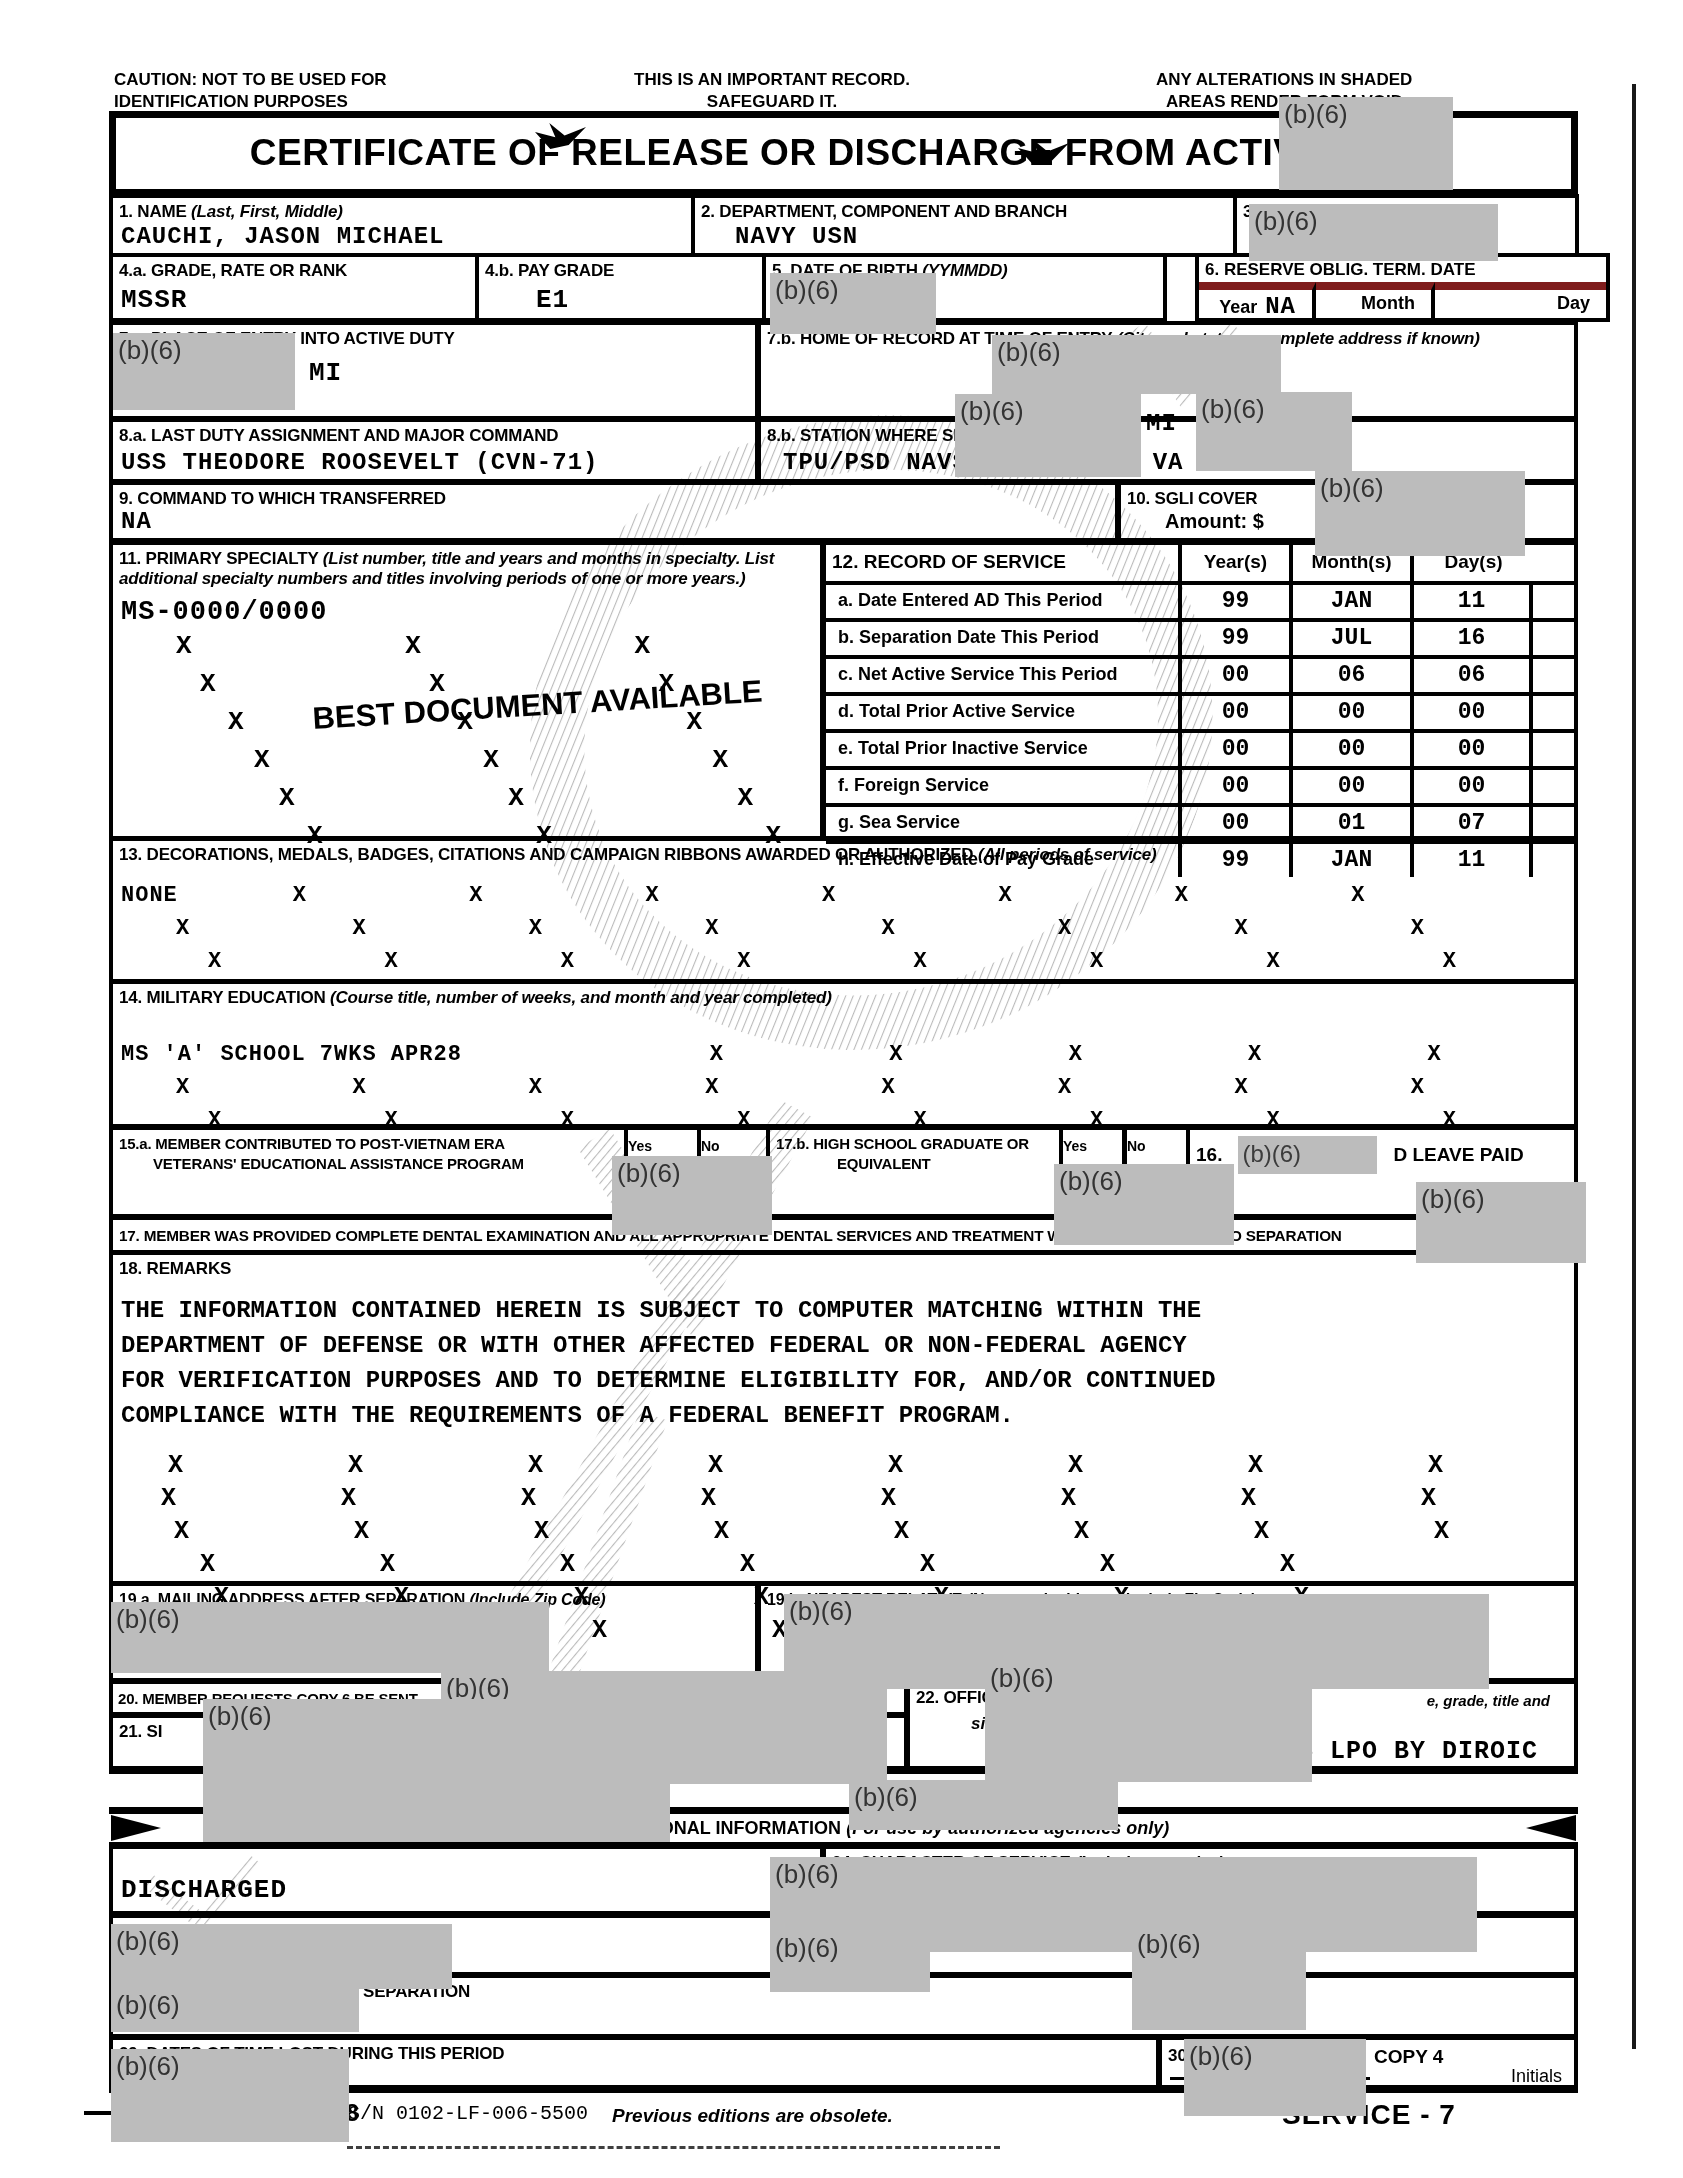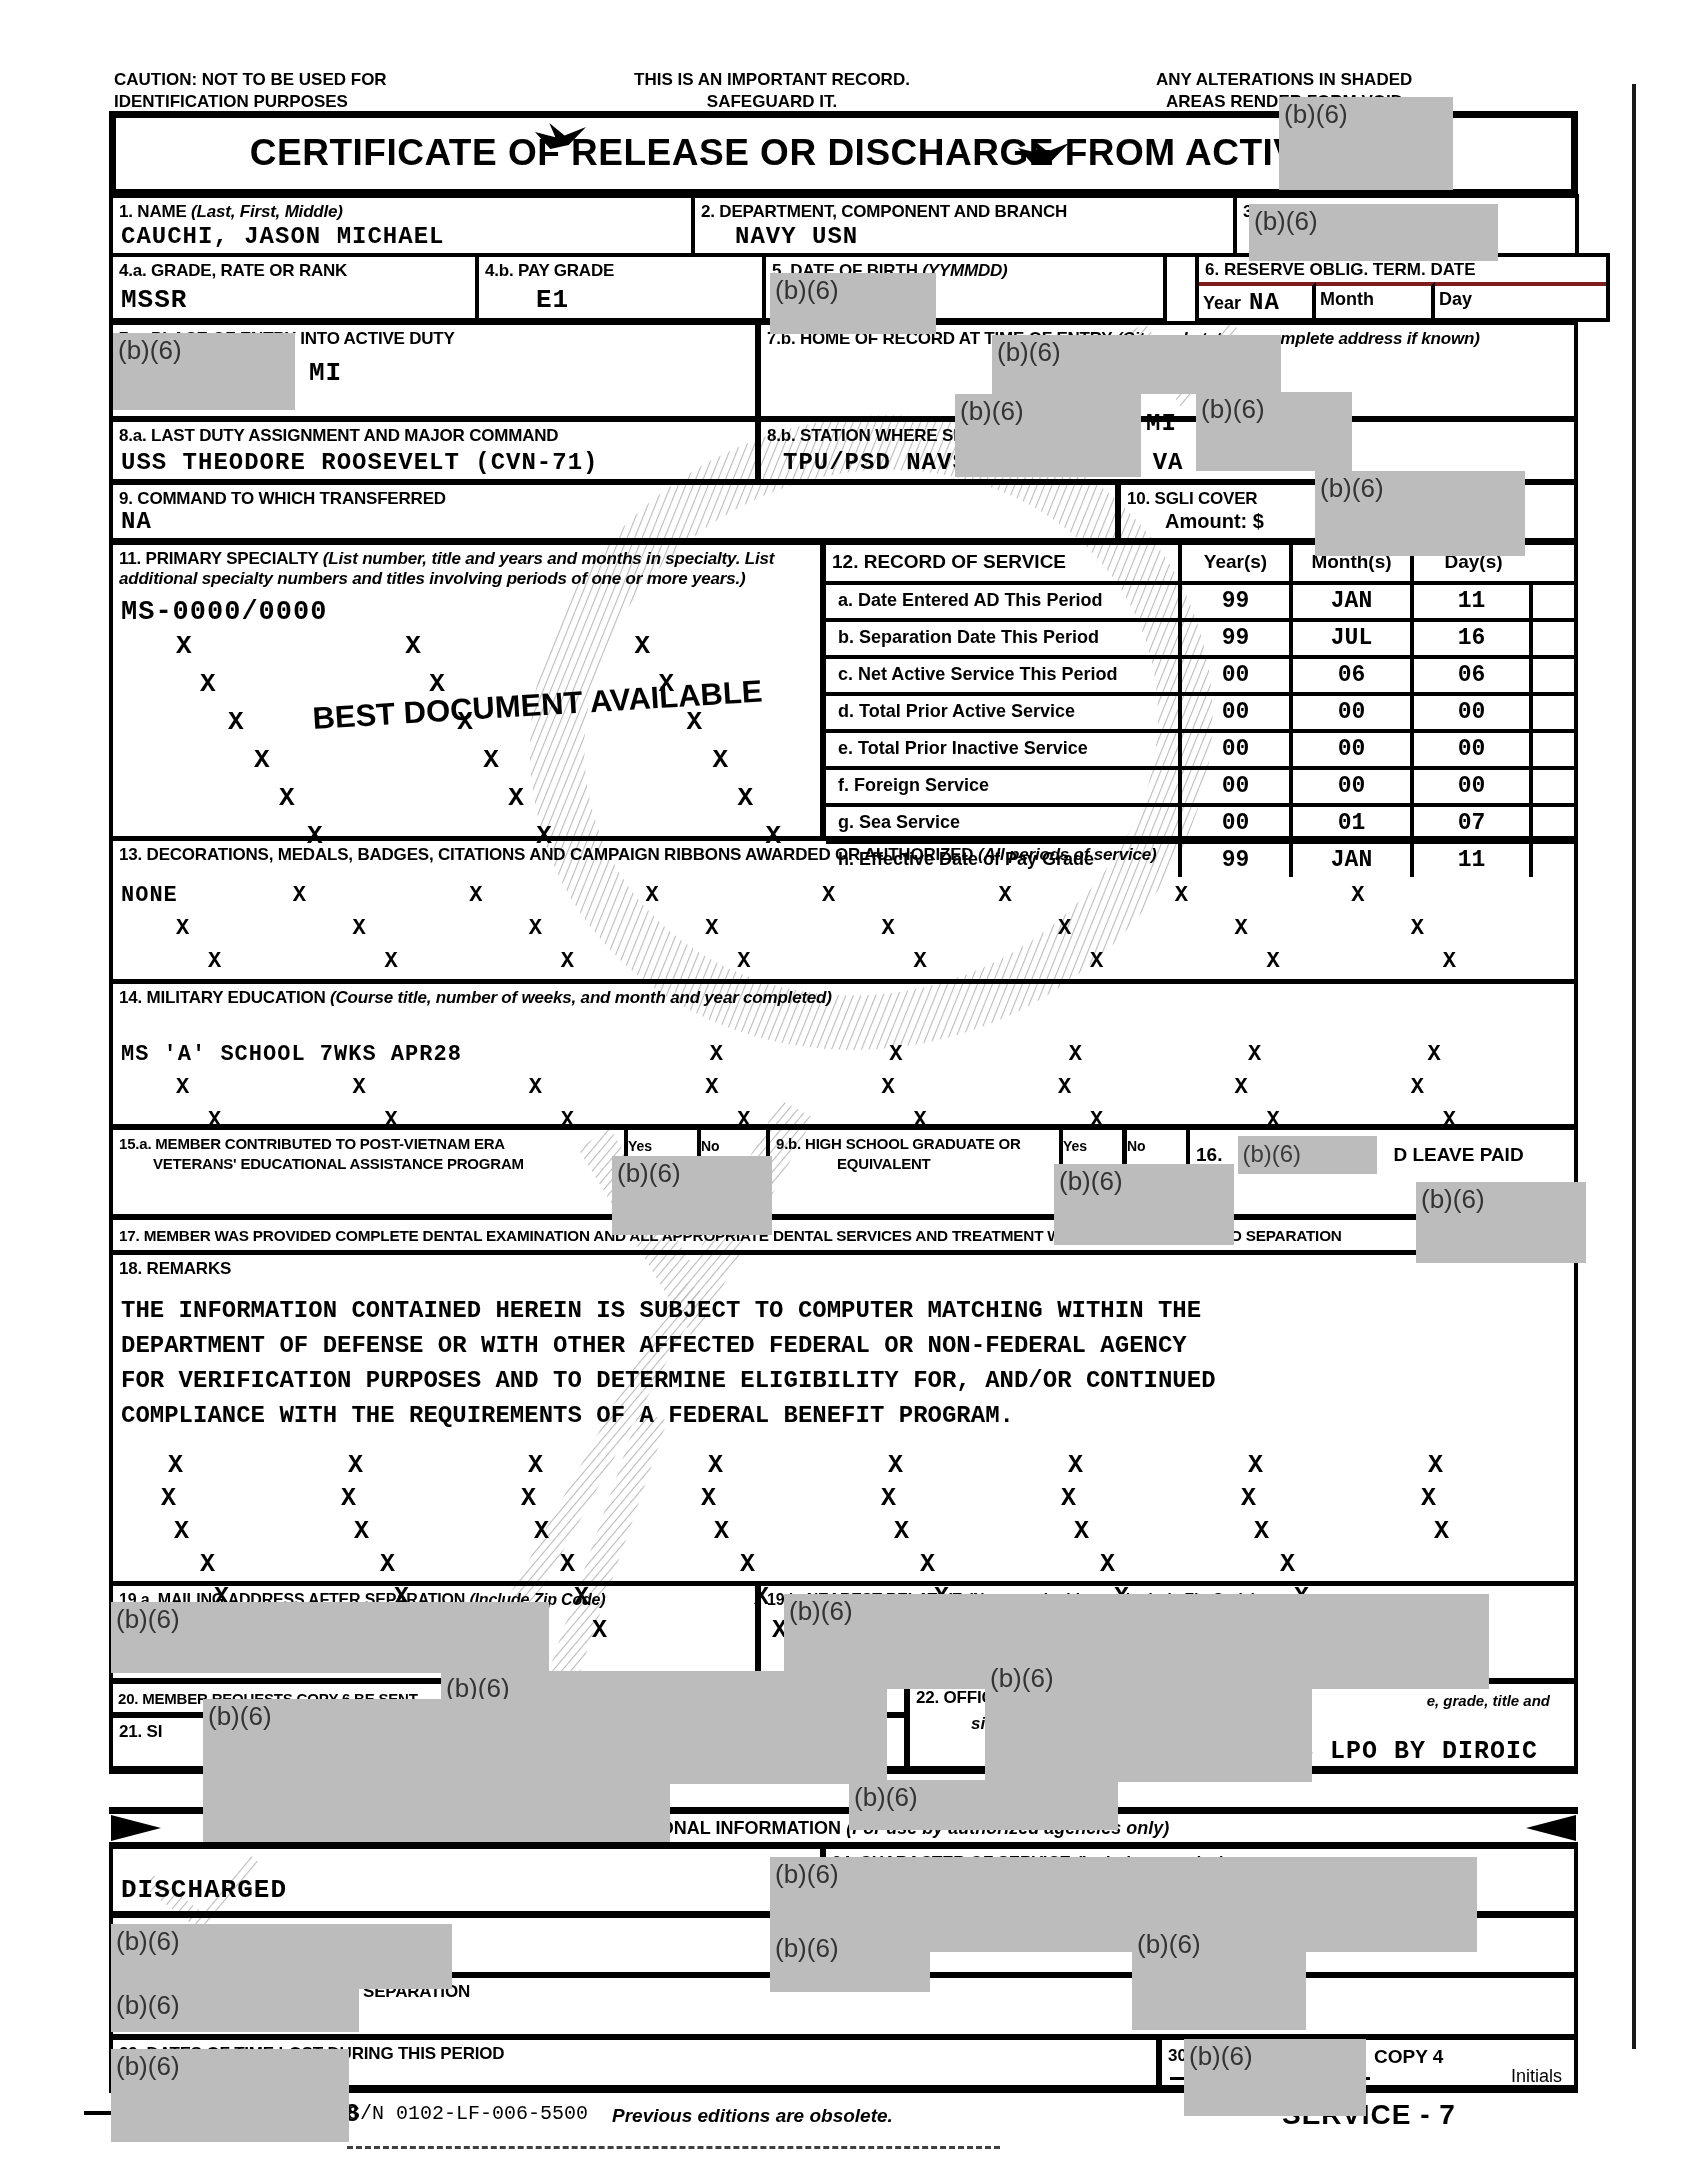--- a/index.html
+++ b/index.html
@@ -31,21 +31,21 @@
   .val-bl{position:absolute;bottom:3px;left:8px;}
   .c2 .val-bl{left:40px;}
   
   .c4a{left:109px;top:253px;width:370px;height:69px;}
   .c4b{left:475px;top:253px;width:291px;height:69px;}
   .c5{left:762px;top:253px;width:405px;height:69px;}
   .c6{left:1163px;top:253px;width:415px;height:69px;margin-left:32px;}
   .c4b .val-bl{left:57px;}
   .c6h{padding:3px 6px;font-size:17px;font-weight:bold;}
   .c6row{position:absolute;left:0;right:0;bottom:0;height:36px;display:grid;grid-template-columns:117px 119px 1fr;}
-  .c6cell{border-top:4px solid #7f1d1d;border-right:4px solid #000;padding:3px 4px;font-size:18px;font-weight:bold;}
+  .c6cell{border-top:8px solid #7f1d1d;border-right:4px solid #000;padding:3px 16px;font-size:18px;font-weight:bold;text-align:right;}
   .c6cell:last-child{border-right:none;}
   .c6cell .tw{font-size:24px;margin-left:8px;}
   
   .c7a{left:109px;top:321px;width:650px;height:99px;}
   .c7b{left:757px;top:321px;width:821px;height:99px;}
   .mi7a{position:absolute;left:309px;top:358px;z-index:7;}
   .mi7b{position:absolute;left:1146px;top:410px;z-index:7;}
   
   .c8a{left:109px;top:418px;width:650px;height:65px;}
   .c8b{left:757px;top:418px;width:821px;height:65px;}
@@ -405,21 +405,21 @@
       <div class="ynk">Yes</div>
     </div>
   <div class="cell cn1">
       <div class="ynk">No</div>
     </div>
   <div class="rd rd-15a">
       <span>(b)(6)</span>
     </div>
   <div class="cell c15b">
     <div class="lbl pad sm">
-      <div>9.b. HIGH SCHOOL GRADUATE OR</div>
+      <div>17.b. HIGH SCHOOL GRADUATE OR</div>
       <div class="l2">EQUIVALENT</div>
     </div>
   </div>
   <div class="cell cy2">
       <div class="ynk">Yes</div>
     </div>
   <div class="cell cn2">
       <div class="ynk">No</div>
     </div>
   <div class="rd rd-15b">

